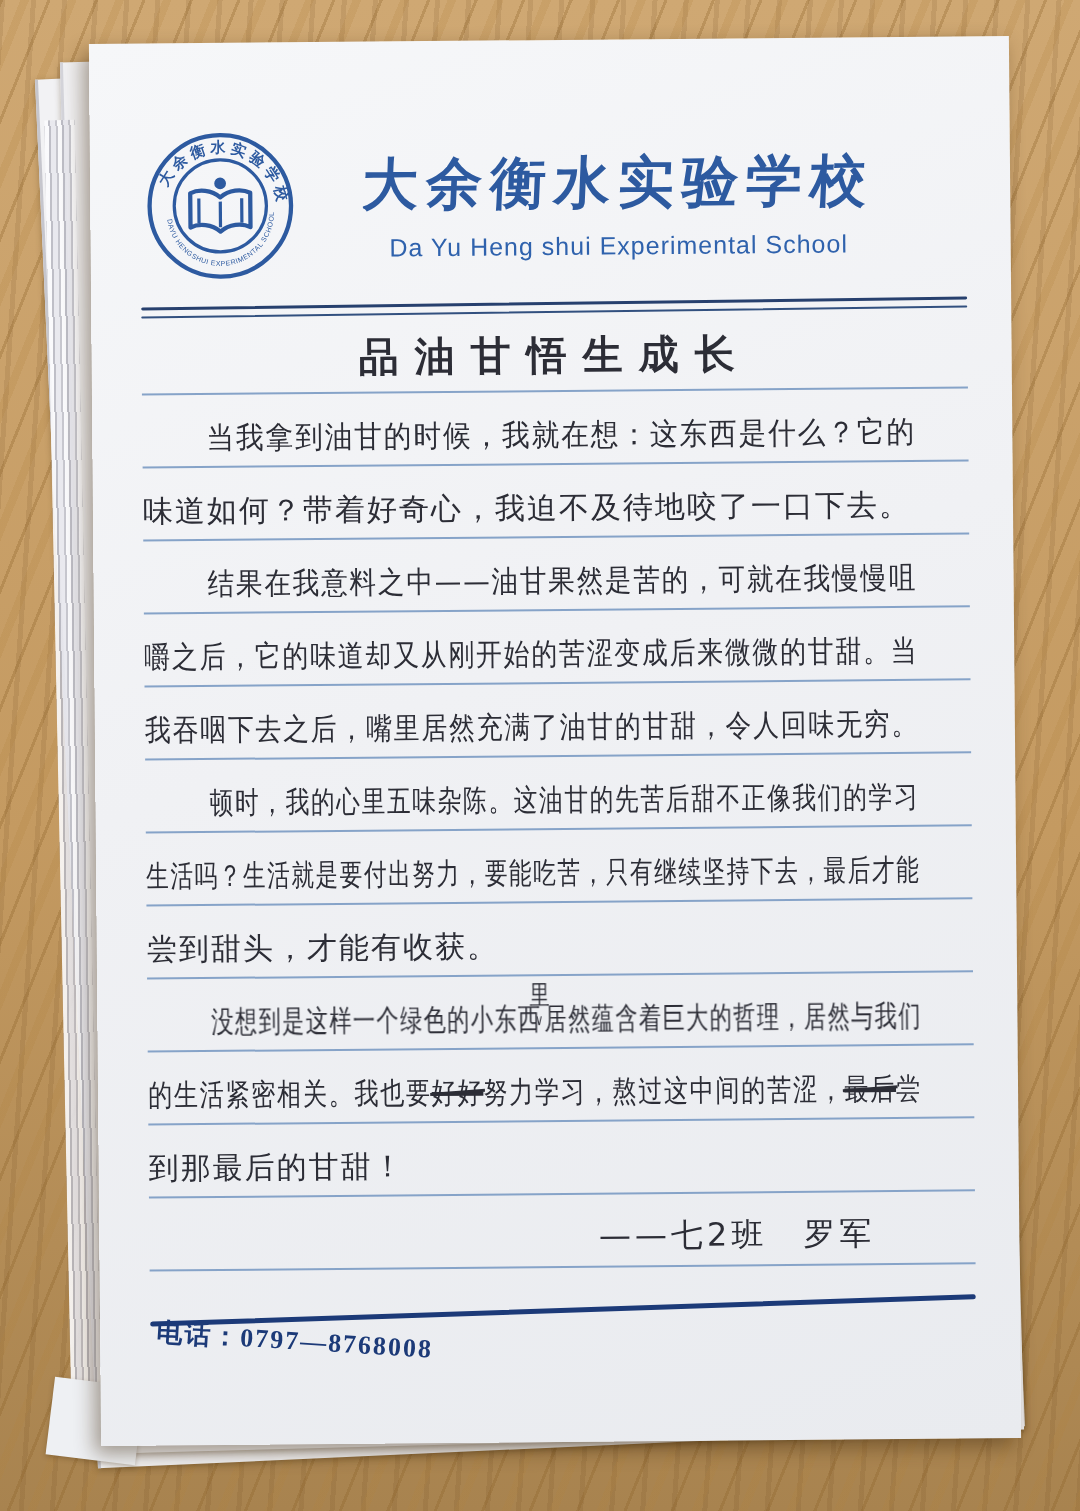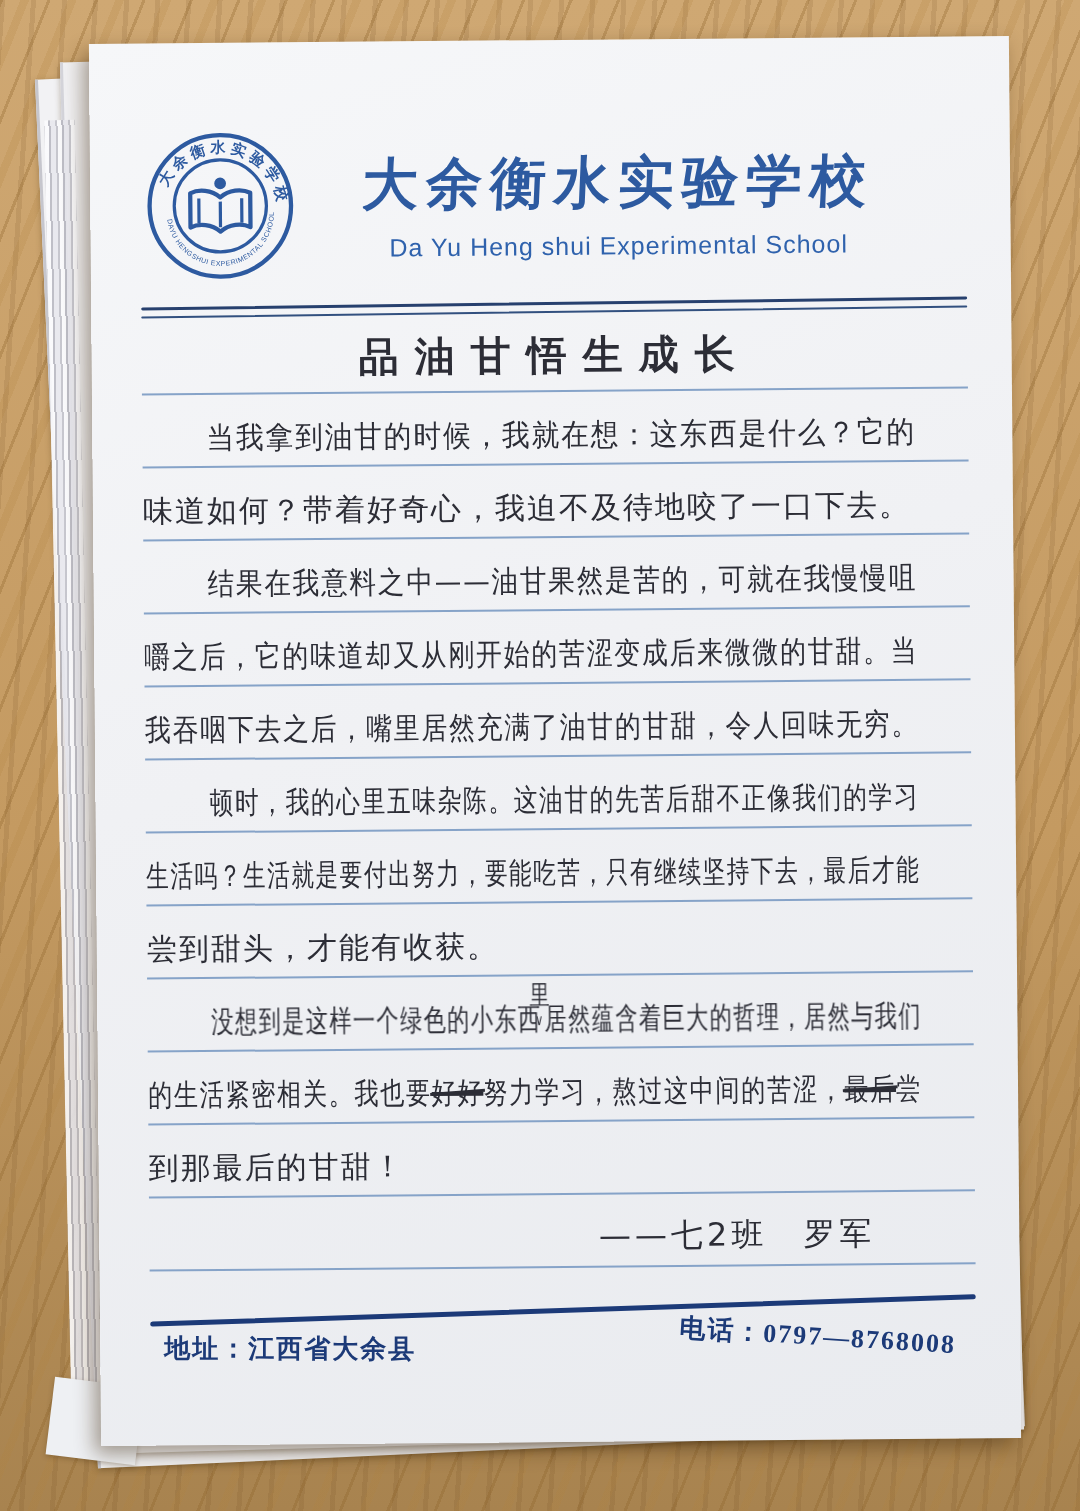--- a/index.html
+++ b/index.html
@@ -147,17 +147,16 @@
       <div class="row">
         <span class="ink"><span>到那最后的甘甜！</span></span>
       </div>
       <div class="row signature">
         <span class="ink"><span>——七2班　罗军</span></span>
       </div>
     </div>
 
   <div class="foot-rule"></div>
   <div class="foot-row">
-    <div class="foot-item foot-addr">地址：江西省大余县</div>
     <div class="foot-item foot-phone">电话：0797—8768008</div>
   </div>
 
 </div>
 
 </body></html>

